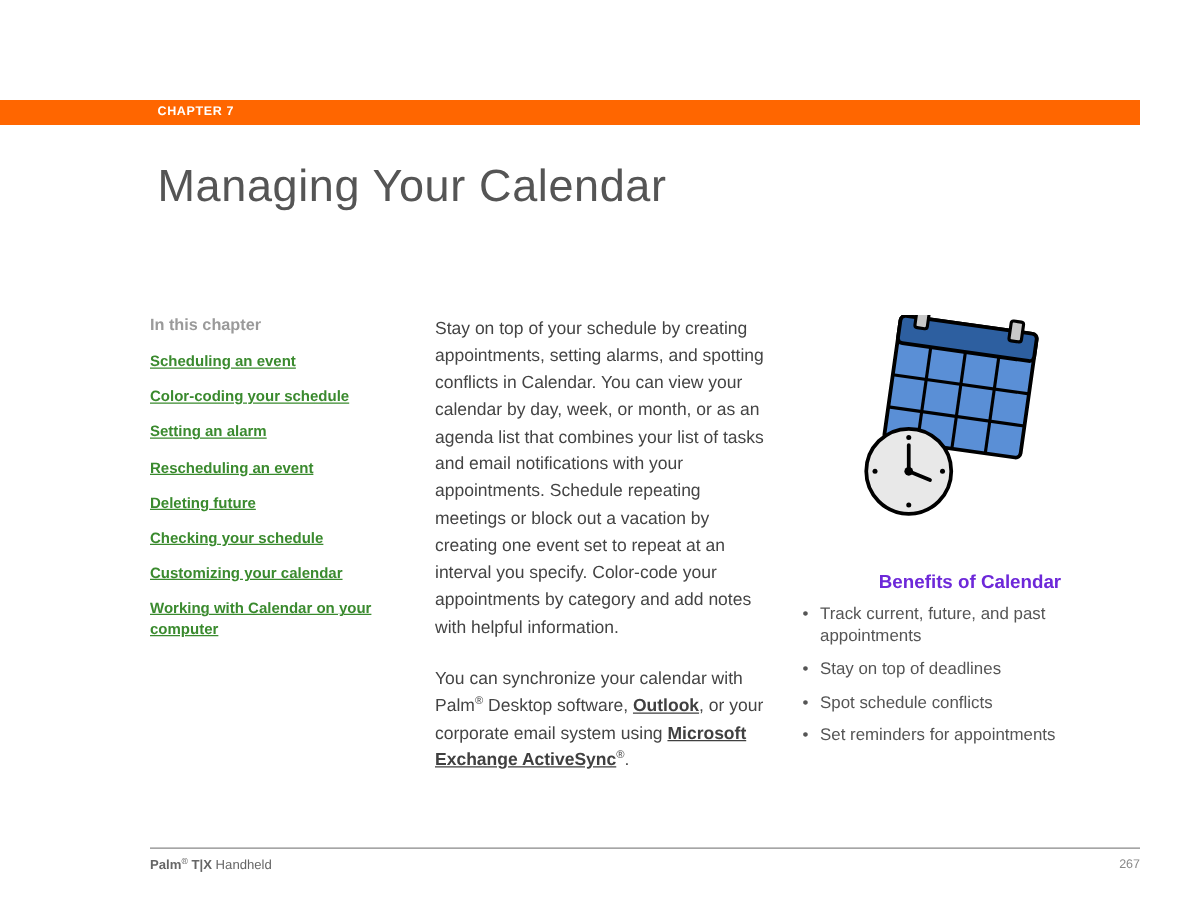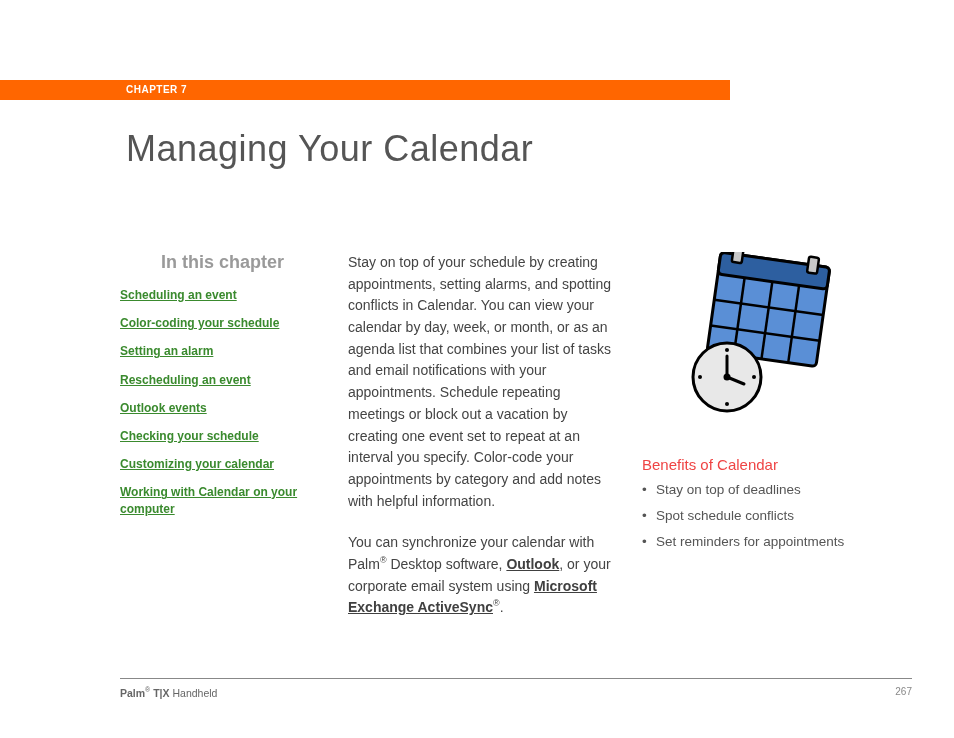--- a/index.html
+++ b/index.html
@@ -8,21 +8,21 @@
     background: #fff;
     width: 954px;
     height: 738px;
     position: relative;
     color: #4a4a4a;
   }
   .chapter-bar {
     position: absolute;
     top: 80px;
     left: 0;
-    width: 730px;
+    width: 912px;
     height: 20px;
     background: #ff6600;
     color: #fff;
     font-size: 10px;
     font-weight: bold;
     letter-spacing: 0.5px;
     padding-left: 126px;
     line-height: 20px;
   }
   .chapter-bar-left {
@@ -47,25 +47,24 @@
     top: 252px;
     left: 120px;
     width: 790px;
     display: flex;
   }
   .sidebar {
     width: 200px;
     padding-right: 20px;
   }
   .sidebar-heading {
-    font-size: 18px;
+    font-size: 13px;
     font-weight: bold;
     color: #9a9a9a;
     margin-bottom: 14px;
-    margin-left: 41px;
   }
   .sidebar-link {
     display: block;
     font-size: 12px;
     font-weight: bold;
     color: #3a8a2e;
     text-decoration: underline;
     margin-bottom: 12px;
     line-height: 1.35;
     cursor: pointer;
@@ -89,23 +88,24 @@
     width: 290px;
     padding-left: 22px;
   }
   .illus {
     width: 170px;
     height: 170px;
     margin: 0 0 30px 30px;
   }
   .benefits-heading {
     font-size: 15px;
-    font-weight: normal;
-    color: #ef4444;
+    font-weight: bold;
+    color: #6d28d9;
     margin-bottom: 8px;
+    text-align: center;
   }
   .benefits-list {
     list-style: none;
     font-size: 13.5px;
     color: #555;
     line-height: 1.35;
   }
   .benefits-list li {
     position: relative;
     padding-left: 14px;
@@ -154,21 +154,21 @@
 <h1 class="page-title">Managing Your Calendar</h1>
 
 <div class="content-wrap">
 
   <div class="sidebar">
     <div class="sidebar-heading">In this chapter</div>
     <a class="sidebar-link">Scheduling an event</a>
     <a class="sidebar-link">Color-coding your schedule</a>
     <a class="sidebar-link">Setting an alarm</a>
     <a class="sidebar-link">Rescheduling an event</a>
-    <a class="sidebar-link">Outlook events</a>
+    <a class="sidebar-link">Deleting future</a>
     <a class="sidebar-link">Checking your schedule</a>
     <a class="sidebar-link">Customizing your calendar</a>
     <a class="sidebar-link">Working with Calendar on your computer</a>
   </div>
 
   <div class="body-col">
     <p>Stay on top of your schedule by creating appointments, setting alarms, and spotting conflicts in Calendar. You can view your calendar by day, week, or month, or as an agenda list that combines your list of tasks and email notifications with your appointments. Schedule repeating meetings or block out a vacation by creating one event set to repeat at an interval you specify. Color-code your appointments by category and add notes with helpful information.</p>
     <p>
       <span>You can synchronize your calendar with Palm</span><sup>®</sup><span> Desktop software, </span><a class="body-link">Outlook</a><span>, or your corporate email system using </span><a class="body-link">Microsoft Exchange ActiveSync</a><sup>®</sup><span>.</span>
     </p>
@@ -194,20 +194,21 @@
         <line x1="35" y1="35" x2="52" y2="42" stroke="#000" stroke-width="3" stroke-linecap="round"></line>
         <circle cx="35" cy="8" r="2" fill="#000"></circle>
         <circle cx="62" cy="35" r="2" fill="#000"></circle>
         <circle cx="35" cy="62" r="2" fill="#000"></circle>
         <circle cx="8" cy="35" r="2" fill="#000"></circle>
       </g>
     </svg>
 
     <div class="benefits-heading">Benefits of Calendar</div>
     <ul class="benefits-list">
+      <li>Track current, future, and past appointments</li>
       <li>Stay on top of deadlines</li>
       <li>Spot schedule conflicts</li>
       <li>Set reminders for appointments</li>
     </ul>
   </div>
 
 </div>
 
 <div class="footer-rule"></div>
 <div class="footer-left">

